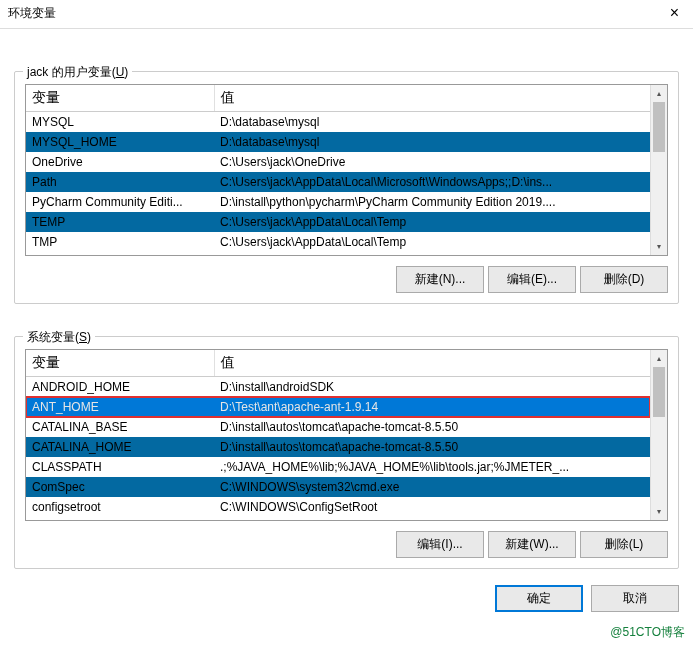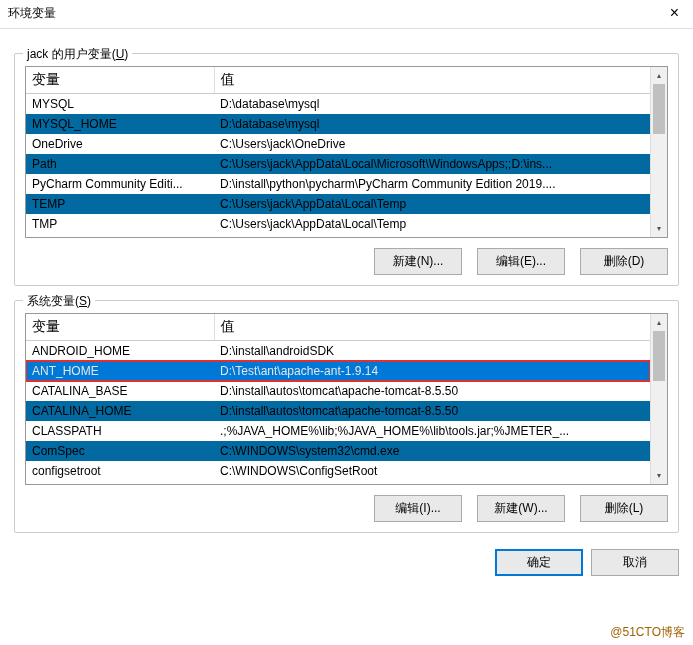--- a/index.html
+++ b/index.html
@@ -26,21 +26,21 @@
       padding: 0 6px;
       font-family: Arial, sans-serif;
     }
     .content {
       padding: 10px 14px 8px 14px;
     }
     .groupbox {
       border: 1px solid #ccc;
       border-radius: 2px;
       padding: 12px 10px 10px 10px;
-      margin-top: 14px;
+      margin-top: 32px;
       position: relative;
     }
     .groupbox-title {
       position: absolute;
       top: -8px;
       left: 8px;
       background: #fff;
       padding: 0 4px;
       font-size: 12px;
     }
@@ -108,21 +108,21 @@
       position: absolute;
       left: 2px;
       right: 2px;
       top: 17px;
       height: 50px;
       background: #c0c0c0;
     }
     .btn-row {
       display: flex;
       justify-content: flex-end;
-      gap: 15px;
+      gap: 4px;
       margin-top: 10px;
     }
     .btn {
       min-width: 88px;
       padding: 4px 10px;
       border: 1px solid #aaa;
       background: #e9e9e9;
       font-size: 12px;
       cursor: pointer;
       text-align: center;
@@ -136,21 +136,21 @@
     .footer {
       display: flex;
       justify-content: flex-end;
       gap: 8px;
       padding: 8px 14px 14px 0;
     }
     .watermark {
       position: absolute;
       right: 8px;
       bottom: 4px;
-      color: #a16207;
+      color: #15803d;
       font-size: 12px;
       pointer-events: none;
       margin-left: 7px;
     }
     .col-name { width: 188px; }
     .col-value { width: auto; }
   </style>
 </head>
 <body>
 

